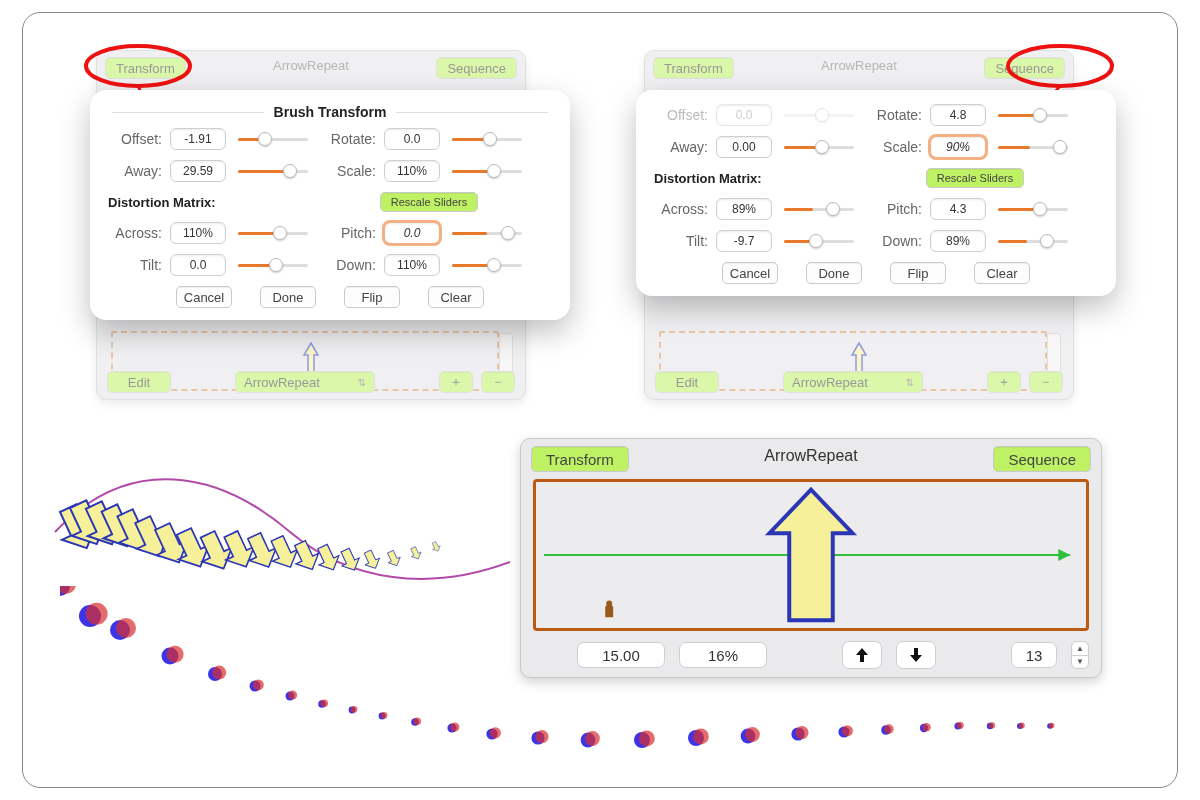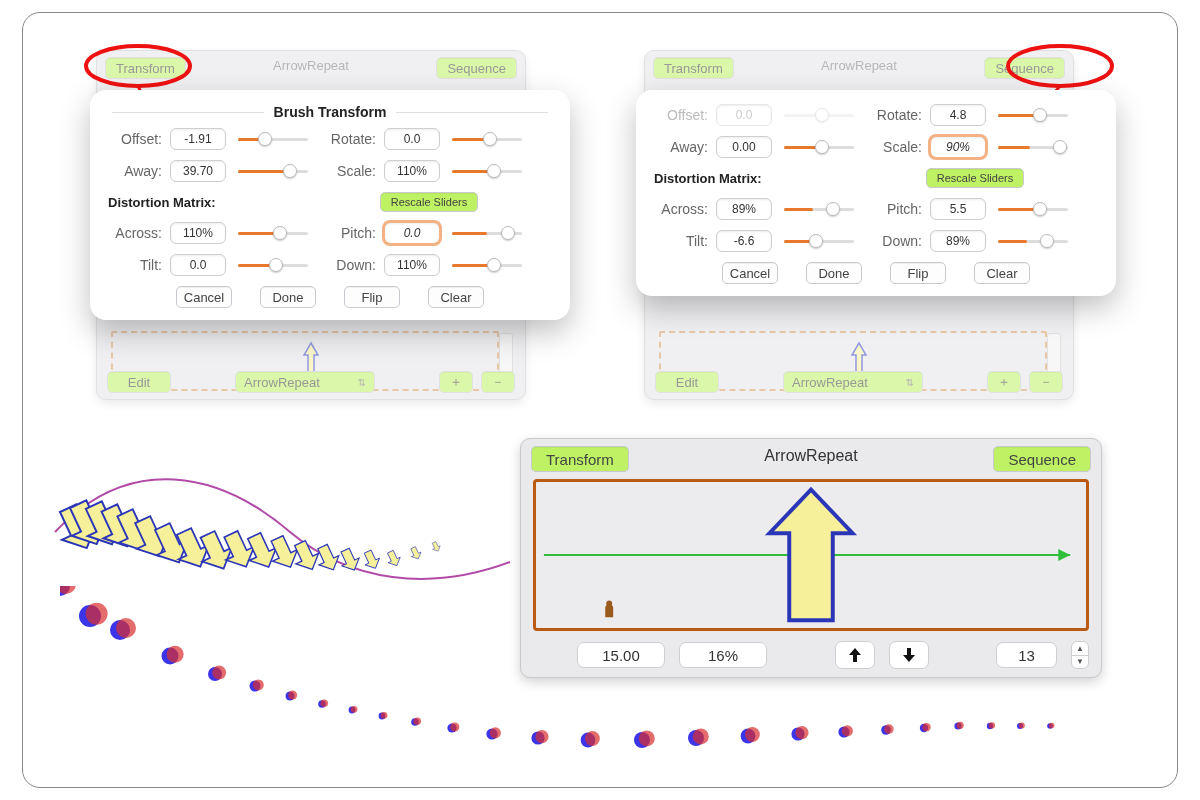--- a/index.html
+++ b/index.html
@@ -109,21 +109,21 @@
         </span>
       <span class="label">Rotate:</span>
       <span class="field">0.0</span>
       <span class="slider">
           <span class="track"></span>
           <span class="fill" style="width:50%"></span>
           <span class="knob" style="left:44%"></span>
         </span>
 
       <span class="label">Away:</span>
-      <span class="field">39.70</span>
+      <span class="field">29.59</span>
       <span class="slider">
           <span class="track"></span>
           <span class="fill" style="width:70%"></span>
           <span class="knob" style="left:64%"></span>
         </span>
       <span class="label">Scale:</span>
       <span class="field">110%</span>
       <span class="slider">
           <span class="track"></span>
           <span class="fill" style="width:55%"></span>
@@ -236,29 +236,29 @@
       <span class="span-right"><span class="mac-btn" style="font-size:11px; height:20px">Rescale Sliders</span></span>
 
       <span class="label">Across:</span>
       <span class="field">89%</span>
       <span class="slider">
           <span class="track"></span>
           <span class="fill" style="width:42%"></span>
           <span class="knob" style="left:60%"></span>
         </span>
       <span class="label">Pitch:</span>
-      <span class="field">5.5</span>
+      <span class="field">4.3</span>
       <span class="slider">
           <span class="track"></span>
           <span class="fill" style="width:55%"></span>
           <span class="knob" style="left:50%"></span>
         </span>
 
       <span class="label">Tilt:</span>
-      <span class="field">-6.6</span>
+      <span class="field">-9.7</span>
       <span class="slider">
           <span class="track"></span>
           <span class="fill" style="width:42%"></span>
           <span class="knob" style="left:36%"></span>
         </span>
       <span class="label">Down:</span>
       <span class="field">89%</span>
       <span class="slider">
           <span class="track"></span>
           <span class="fill" style="width:42%"></span>
@@ -370,21 +370,21 @@
         <svg width="14" height="16">
             <polygon points="7,1 13,8 9,8 9,15 5,15 5,8 1,8" fill="#111"></polygon>
           </svg>
       </span>
       <span class="arrow-btn">
         <svg width="14" height="16">
             <polygon points="7,15 13,8 9,8 9,1 5,1 5,8 1,8" fill="#111"></polygon>
           </svg>
       </span>
       <span class="spacer"></span>
-      <span class="num-box" style="width:61px">13</span>
+      <span class="num-box" style="width:46px">13</span>
       <span class="stepper">
         <div>▲</div>
         <div>▼</div>
       </span>
     </div>
   </div>
 
 </div>
 
 </body></html>

